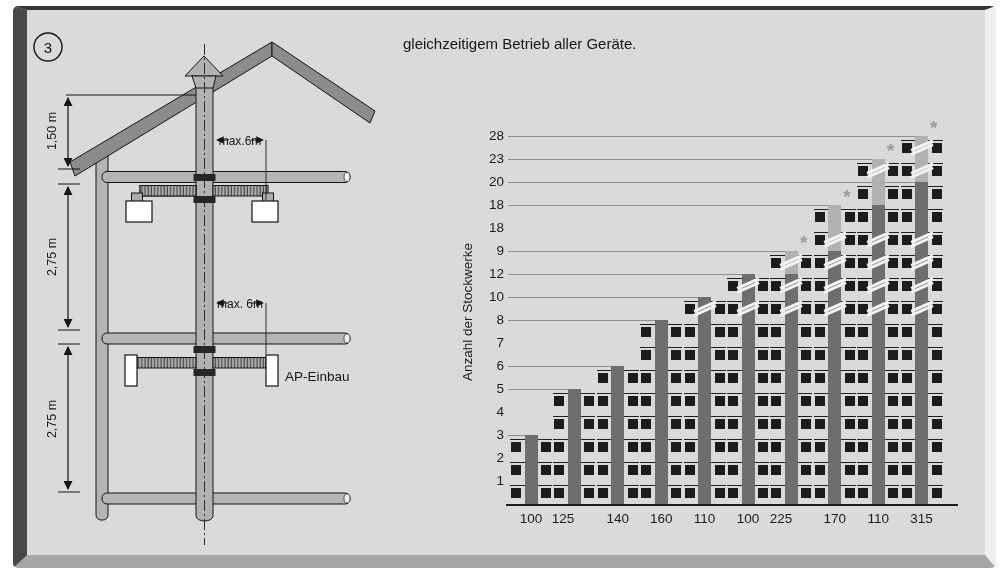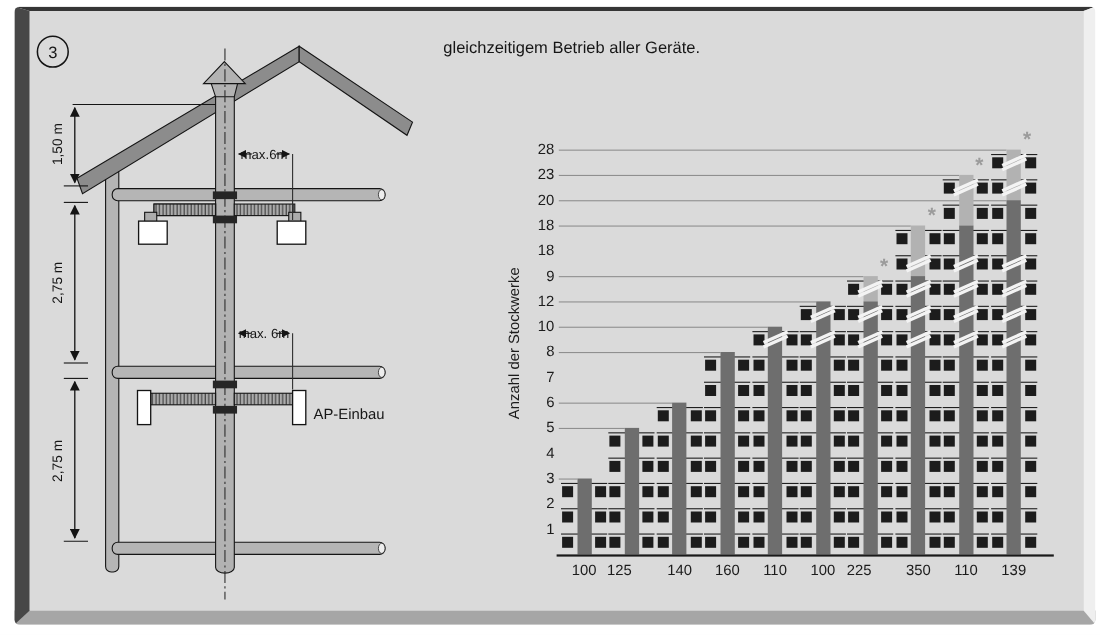--- a/index.html
+++ b/index.html
@@ -627,19 +627,19 @@
       <div class="abs ytick" style="left: 0px; top: 54px;">20</div>
       <div class="abs ytick" style="left: 0px; top: 31px;">23</div>
       <div class="abs ytick" style="left: 0px; top: 8px;">28</div>
       <div class="abs xtick" style="left: 49px; top: 391px;">100</div>
       <div class="abs xtick" style="left: 81px; top: 391px;">125</div>
       <div class="abs xtick" style="left: 135.8px; top: 391px;">140</div>
       <div class="abs xtick" style="left: 179.2px; top: 391px;">160</div>
       <div class="abs xtick" style="left: 222.6px; top: 391px;">110</div>
       <div class="abs xtick" style="left: 266px; top: 391px;">100</div>
       <div class="abs xtick" style="left: 299px; top: 391px;">225</div>
-      <div class="abs xtick" style="left: 352.8px; top: 391px;">350</div>
+      <div class="abs xtick" style="left: 352.8px; top: 391px;">170</div>
       <div class="abs xtick" style="left: 396.2px; top: 391px;">110</div>
-      <div class="abs xtick" style="left: 439.6px; top: 391px;">139</div>
+      <div class="abs xtick" style="left: 439.6px; top: 391px;">315</div>
       <div class="abs ylabel" style="left: -117px; top: 184px; width: 250px; height: 16px;">Anzahl der Stockwerke</div>
     </div>
 
 </div>
 
 </body></html>

